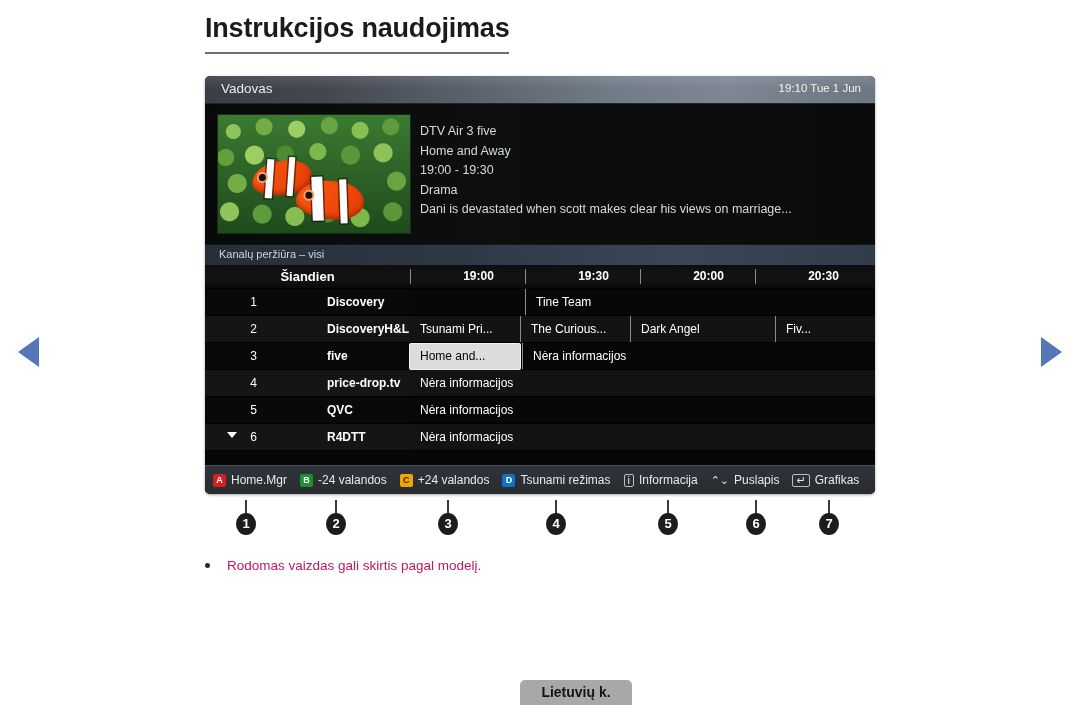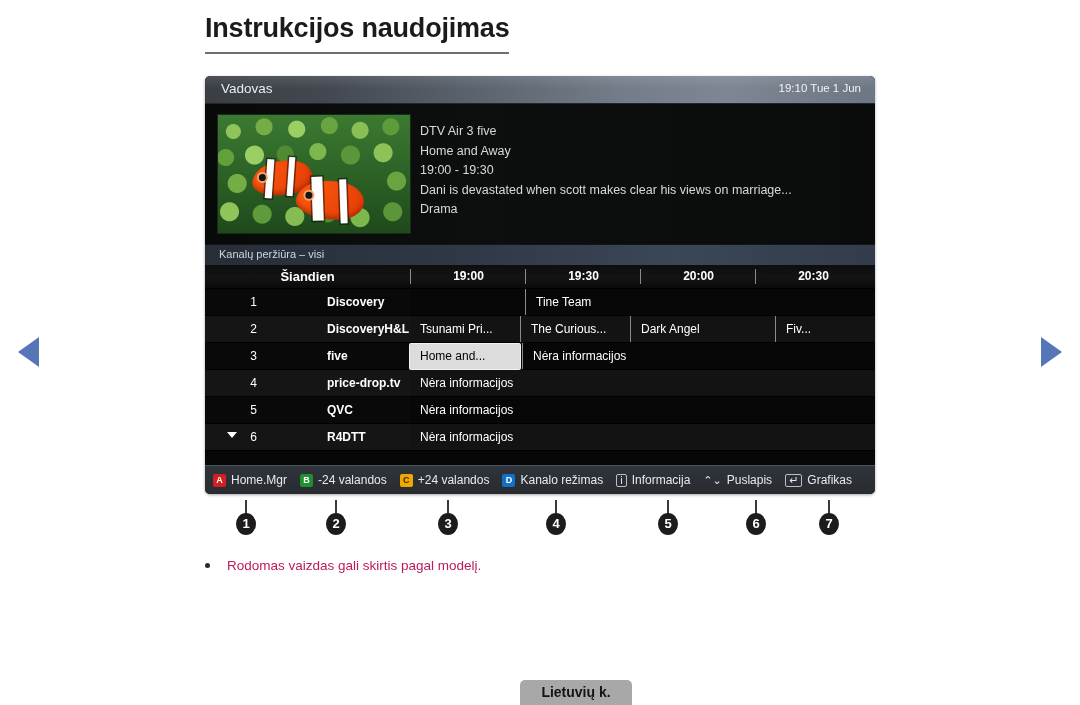--- a/index.html
+++ b/index.html
@@ -218,20 +218,21 @@
     position: absolute;
     top: 4px;
     width: 115px;
     text-align: center;
     font-size: 12px;
     font-weight: bold;
     color: #ffffff;
     border-left: 1px solid #8b8b8b;
     height: 15px;
     line-height: 15px;
+    padding-left: 10px;
   }
 
   
   #grid { position: relative; }
   .grid-row {
     position: relative;
     height: 26px;
     border-bottom: 1px solid #000000;
   }
   .grid-row.odd  { background: #070707; }
@@ -436,22 +437,22 @@
       <div class="fish" id="fish-b">
         <span class="stripe s1"></span>
           <span class="stripe s2"></span>
           <span class="eye"></span>
       </div>
     </div>
     <div id="preview-info">
       <div class="line">DTV Air 3 five</div>
       <div class="line">Home and Away</div>
       <div class="line">19:00 - 19:30</div>
+      <div class="line">Drama</div>
       <div class="line">Dani is devastated when scott makes clear his views on marriage...</div>
-      <div class="line">Drama</div>
     </div>
   </div>
 
   <div id="channel-view-bar">
     <div id="channel-view-label">Kanalų peržiūra – visi</div>
   </div>
 
   <div id="time-header">
     <div class="today">Šiandien</div>
     <div class="slot" style="left:205px">19:00</div>
@@ -513,21 +514,21 @@
       <div class="key-item">
         <span class="key-badge green">B</span>
         <span class="key-label">-24 valandos</span>
       </div>
       <div class="key-item">
         <span class="key-badge yellow">C</span>
         <span class="key-label">+24 valandos</span>
       </div>
       <div class="key-item">
         <span class="key-badge blue">D</span>
-        <span class="key-label">Kanalo režimas</span>
+        <span class="key-label">Tsunami režimas</span>
       </div>
       <div class="key-item">
         <span class="key-glyph boxed">i</span>
         <span class="key-label">Informacija</span>
       </div>
       <div class="key-item">
         <span class="key-glyph">⌃⌄</span>
         <span class="key-label">Puslapis</span>
       </div>
       <div class="key-item">

